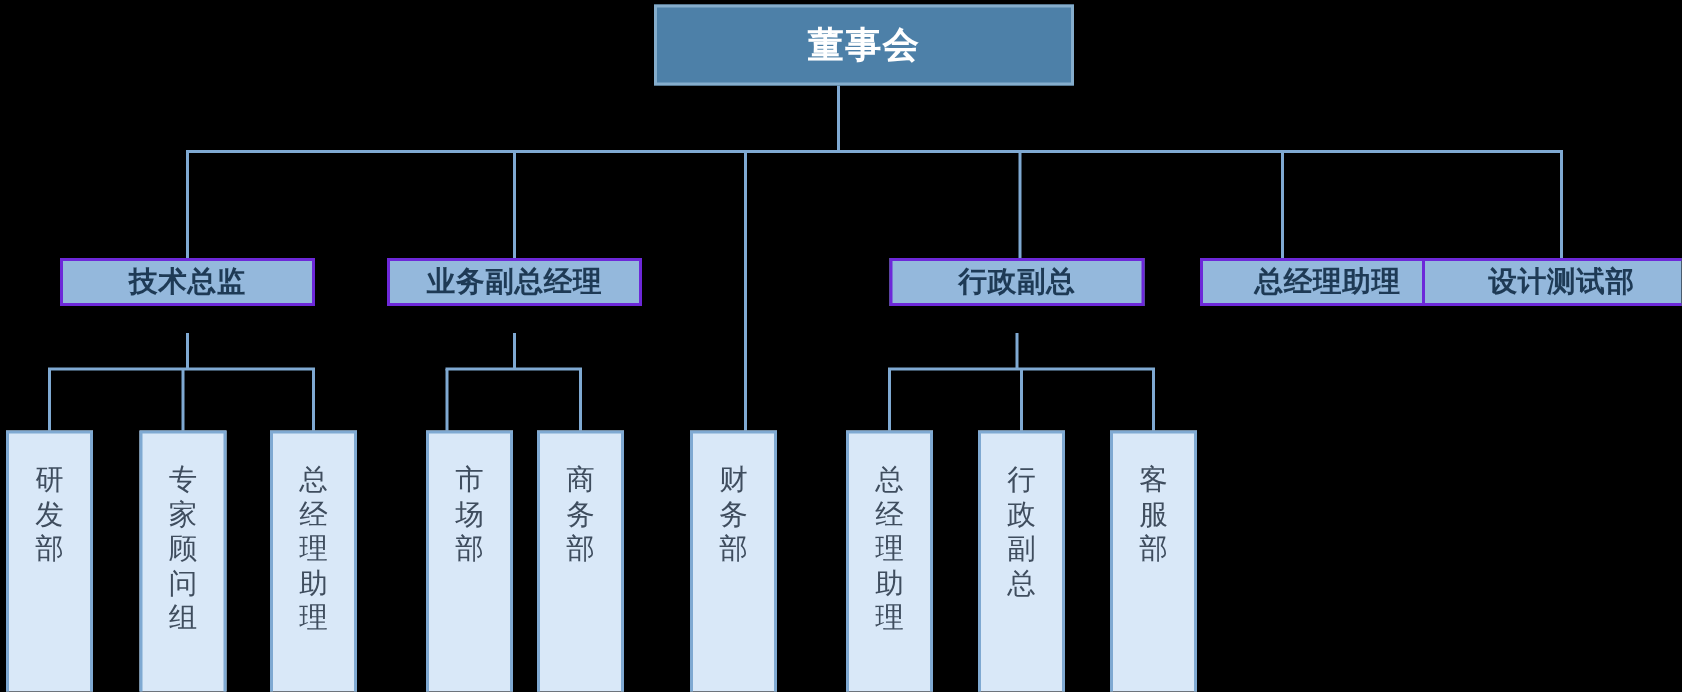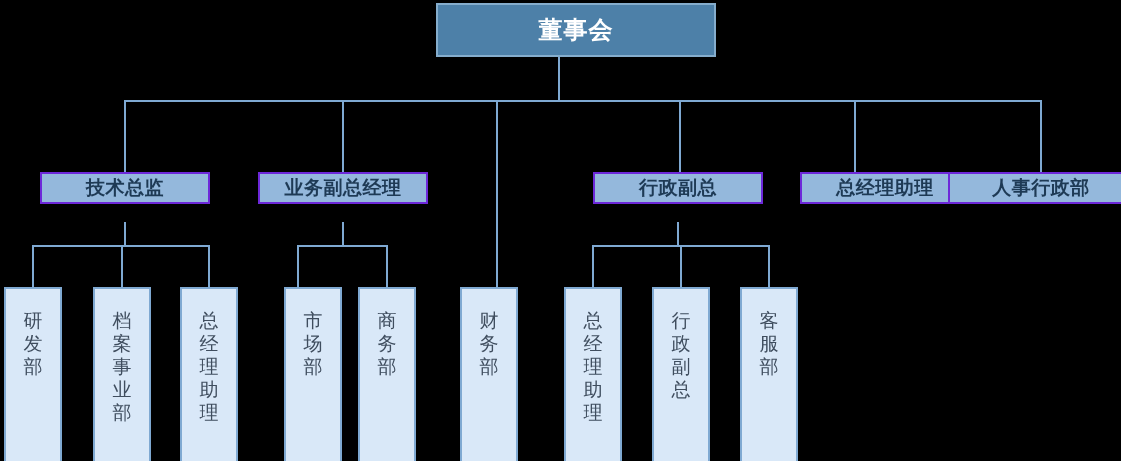--- a/index.html
+++ b/index.html
@@ -97,28 +97,28 @@
 <div class="node l2-node" style="left:258px;width:170px">
   <span>业务副总经理</span>
 </div>
 <div class="node l2-node" style="left:593px;width:170px">
   <span>行政副总</span>
 </div>
 <div class="node l2-node" style="left:800px;width:170px">
   <span>总经理助理</span>
 </div>
 <div class="node l2-node" style="left:948px;width:186px">
-  <span>人事行政部</span>
+  <span>设计测试部</span>
 </div>
 
 <div class="node dept-node" style="left:4px;width:58px">
   <div class="v-text">研发部</div>
 </div>
 <div class="node dept-node" style="left:93px;width:58px">
-  <div class="v-text">档案事业部</div>
+  <div class="v-text">专家顾问组</div>
 </div>
 <div class="node dept-node" style="left:180px;width:58px">
   <div class="v-text">总经理助理</div>
 </div>
 <div class="node dept-node" style="left:284px;width:58px">
   <div class="v-text">市场部</div>
 </div>
 <div class="node dept-node" style="left:358px;width:58px">
   <div class="v-text">商务部</div>
 </div>

